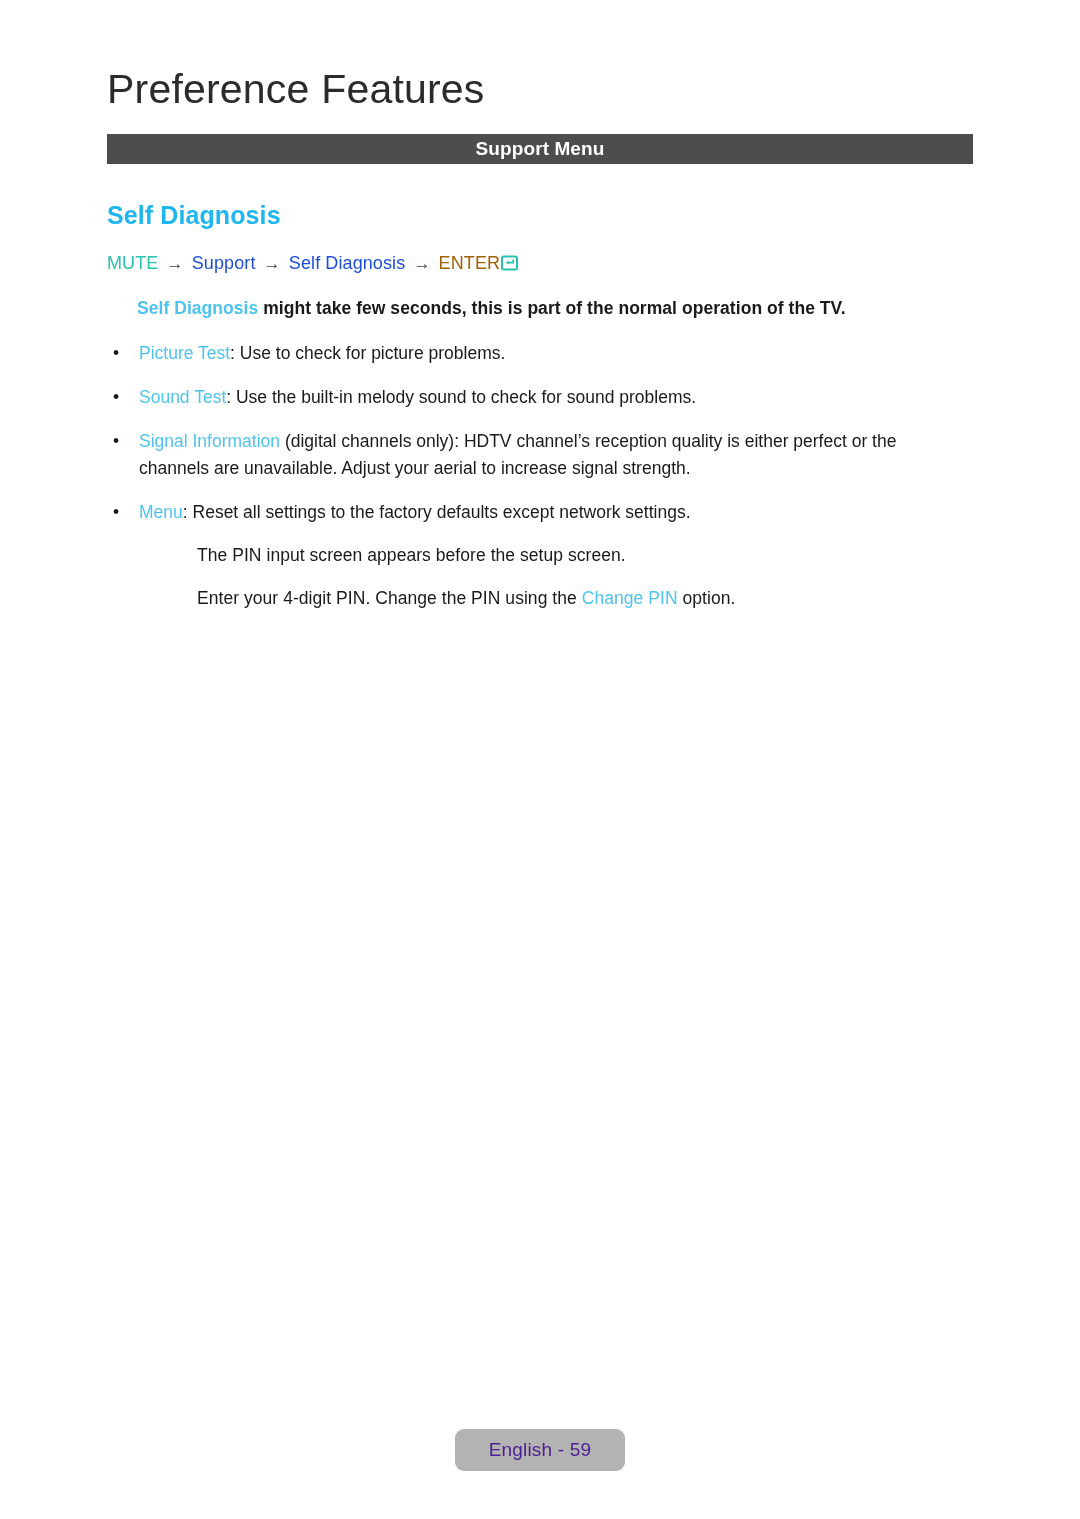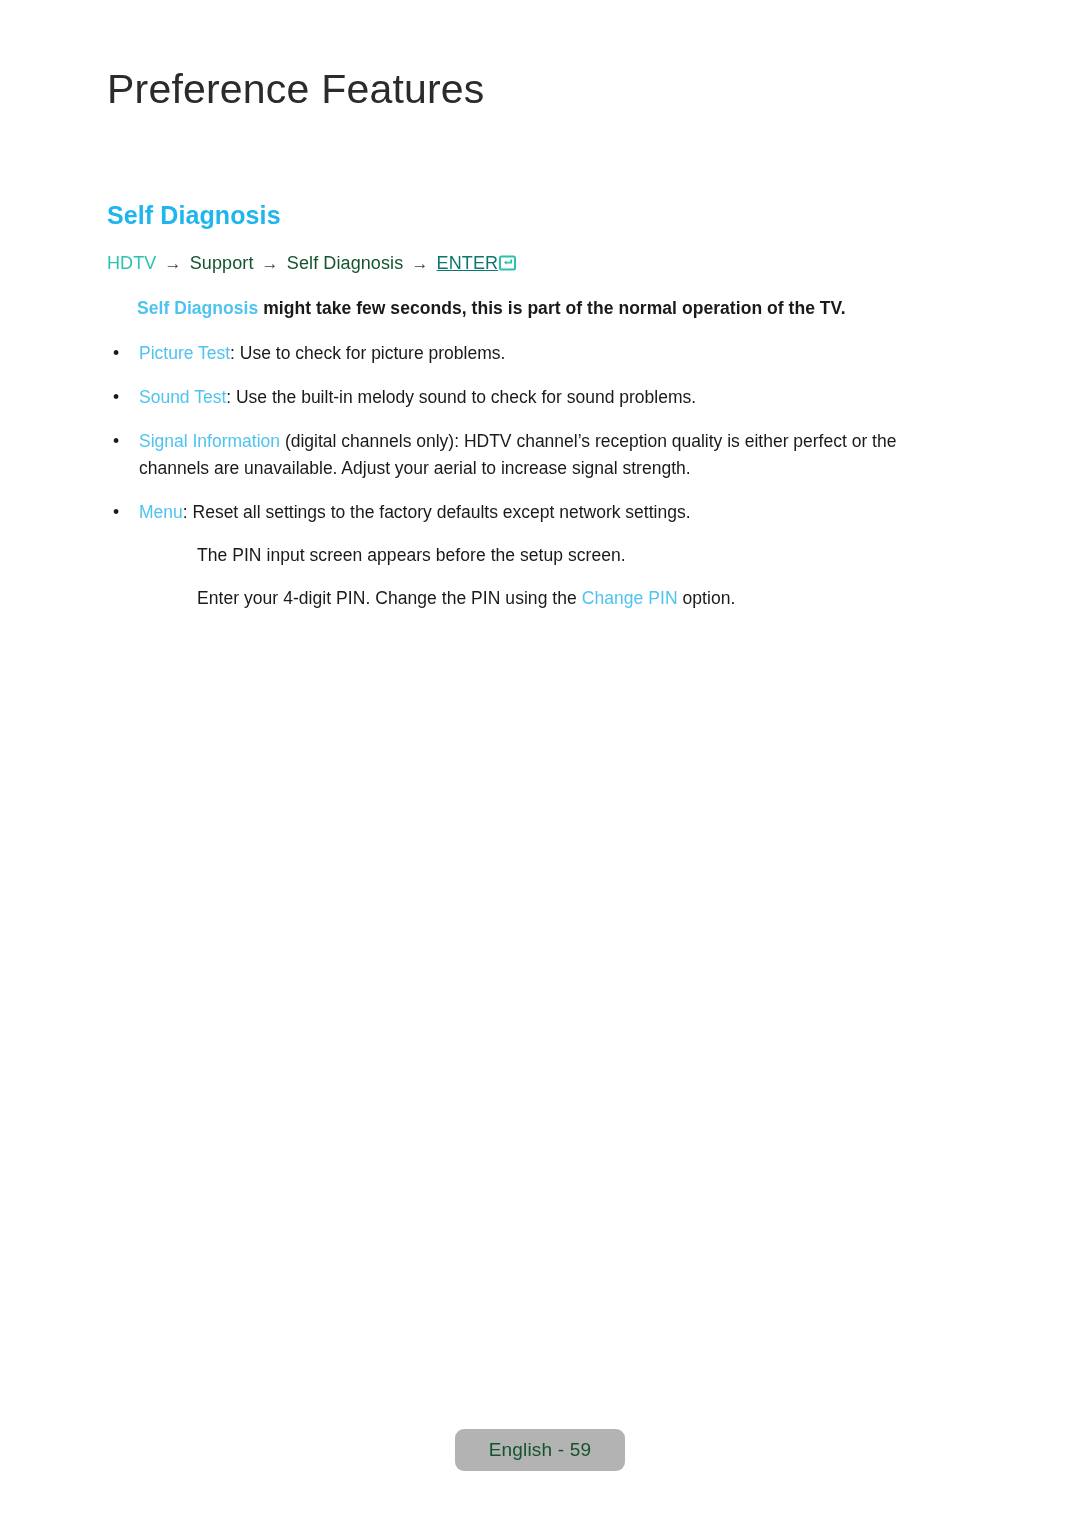--- a/index.html
+++ b/index.html
@@ -73,22 +73,22 @@
   .breadcrumb {
     margin: 22px 0 0 107px;
     font-size: 18px;
     color: #2bc2ae;
     letter-spacing: 0.1px;
     line-height: 1.3;
     white-space: nowrap;
   }
   .bc-menu   { color: #2bc2ae; }
   .bc-arrow  { color: #3f3f3f; padding: 0 3px; font-size: 17px; }
-  .bc-link   { color: #14532d; }
-  .bc-enter  { color: #0f766e; text-decoration: underline; }
+  .bc-link   { color: #1d4ed8; }
+  .bc-enter  { color: #a16207; }
 
   .enter-icon {
     display: inline-block;
     vertical-align: -2px;
     margin-left: 1px;
   }
 
   
   .para {
     font-size: 17.5px;
@@ -139,38 +139,41 @@
     width: 170px;
     height: 42px;
     background: #b3b3b3;
     border-radius: 9px;
     display: flex;
     align-items: center;
     justify-content: center;
   }
   .footer-label {
     font-size: 19px;
-    color: #14532d;
+    color: #4c1d95;
     letter-spacing: 0.2px;
   }
 </style>
 </head>
 <body>
 
 <div class="page">
 
   <div class="chapter-title">Preference Features</div>
 
+  <div class="section-bar">
+    <span class="section-bar-label">Support Menu</span>
+  </div>
 
   <div class="content">
 
     <h2 class="feature-heading">Self Diagnosis</h2>
 
     <div class="breadcrumb">
-      <span class="bc-menu">HDTV</span>
+      <span class="bc-menu">MUTE</span>
       <span class="bc-arrow">→</span>
       <span class="bc-link">Support</span>
       <span class="bc-arrow">→</span>
       <span class="bc-link">Self Diagnosis</span>
       <span class="bc-arrow">→</span>
       <span class="bc-enter">ENTER</span><span class="enter-icon"><svg width="17" height="16" viewBox="0 0 17 16" aria-hidden="true">
             <rect x="1" y="1.5" width="15" height="13" rx="1.5" fill="none" stroke="#2bc2ae" stroke-width="2"></rect>
             <path d="M12.2 4.6 v3.0 h-5.0" fill="none" stroke="#2bc2ae" stroke-width="1.8"></path>
             <path d="M7.6 5.4 L5.0 7.6 L7.6 9.8 Z" fill="#2bc2ae"></path>
           </svg></span>

